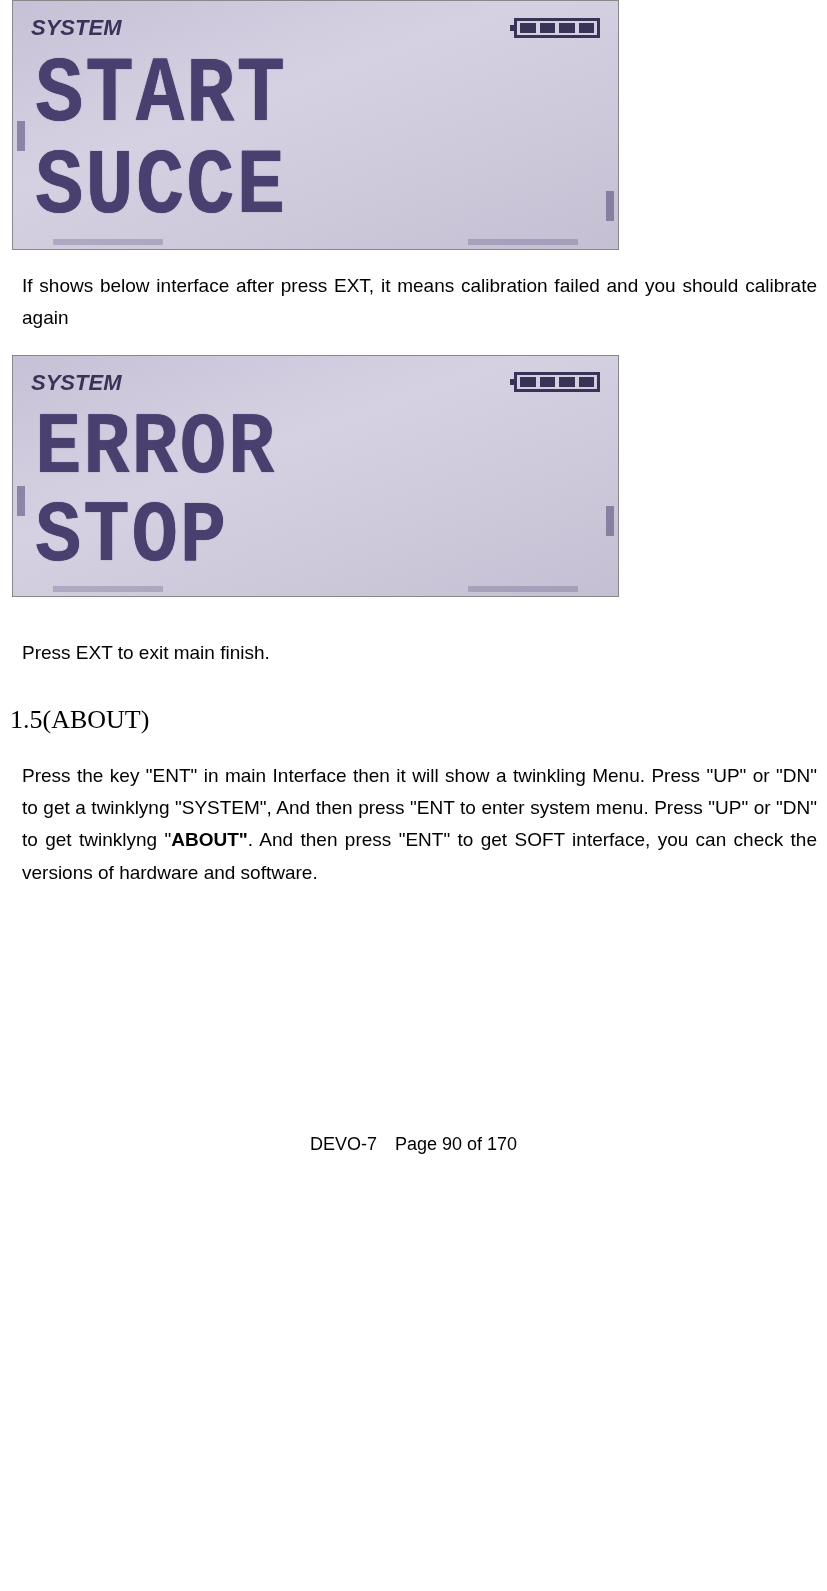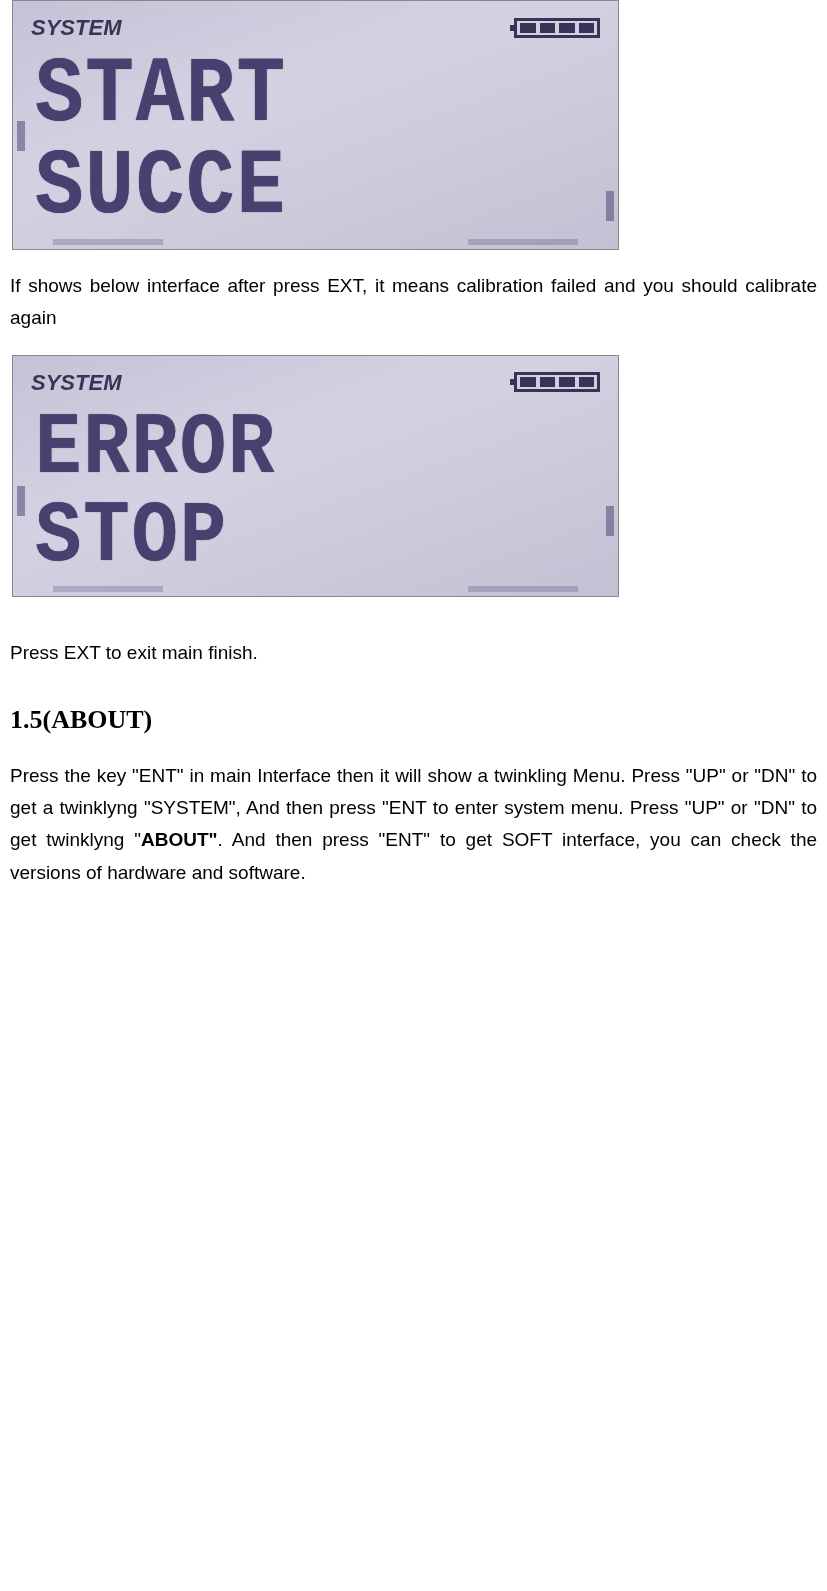--- a/index.html
+++ b/index.html
@@ -95,25 +95,25 @@
     background: rgba(70,60,110,0.5);
   }
   .hbar {
     position: absolute;
     height: 6px;
     width: 110px;
     background: rgba(70,60,110,0.25);
   }
   p.note {
     text-align: justify;
-    margin: 18px 0 20px 0;
+    margin: 18px 0 20px 12px;
   }
   h2.section {
     font-family: "Times New Roman", Times, serif;
-    font-weight: bold;
+    font-weight: normal;
     font-size: 26px;
     margin: 28px 0 16px 0;
   }
   .about-bold { font-weight: bold; }
   .footer {
     text-align: center;
     font-size: 18px;
     margin-top: 240px;
   }
 </style>
@@ -177,14 +177,15 @@
   </div>
 
   <p class="note" style="margin-top:40px;">Press EXT to exit main finish.</p>
 
   <h2 class="section">1.5(ABOUT)</h2>
 
   <p class="note">
     <span>Press the key "ENT" in main Interface then it will show a twinkling Menu. Press "UP" or "DN" to get a twinklyng "SYSTEM", And then press "ENT to enter system menu. Press "UP" or "DN" to get twinklyng "</span><span class="about-bold">ABOUT"</span><span>. And then press "ENT" to get SOFT interface, you can check the versions of hardware and software.</span>
   </p>
 
+  <div class="footer">DEVO-7 Page 90 of 170</div>
 
 </div>
 
 </body></html>

